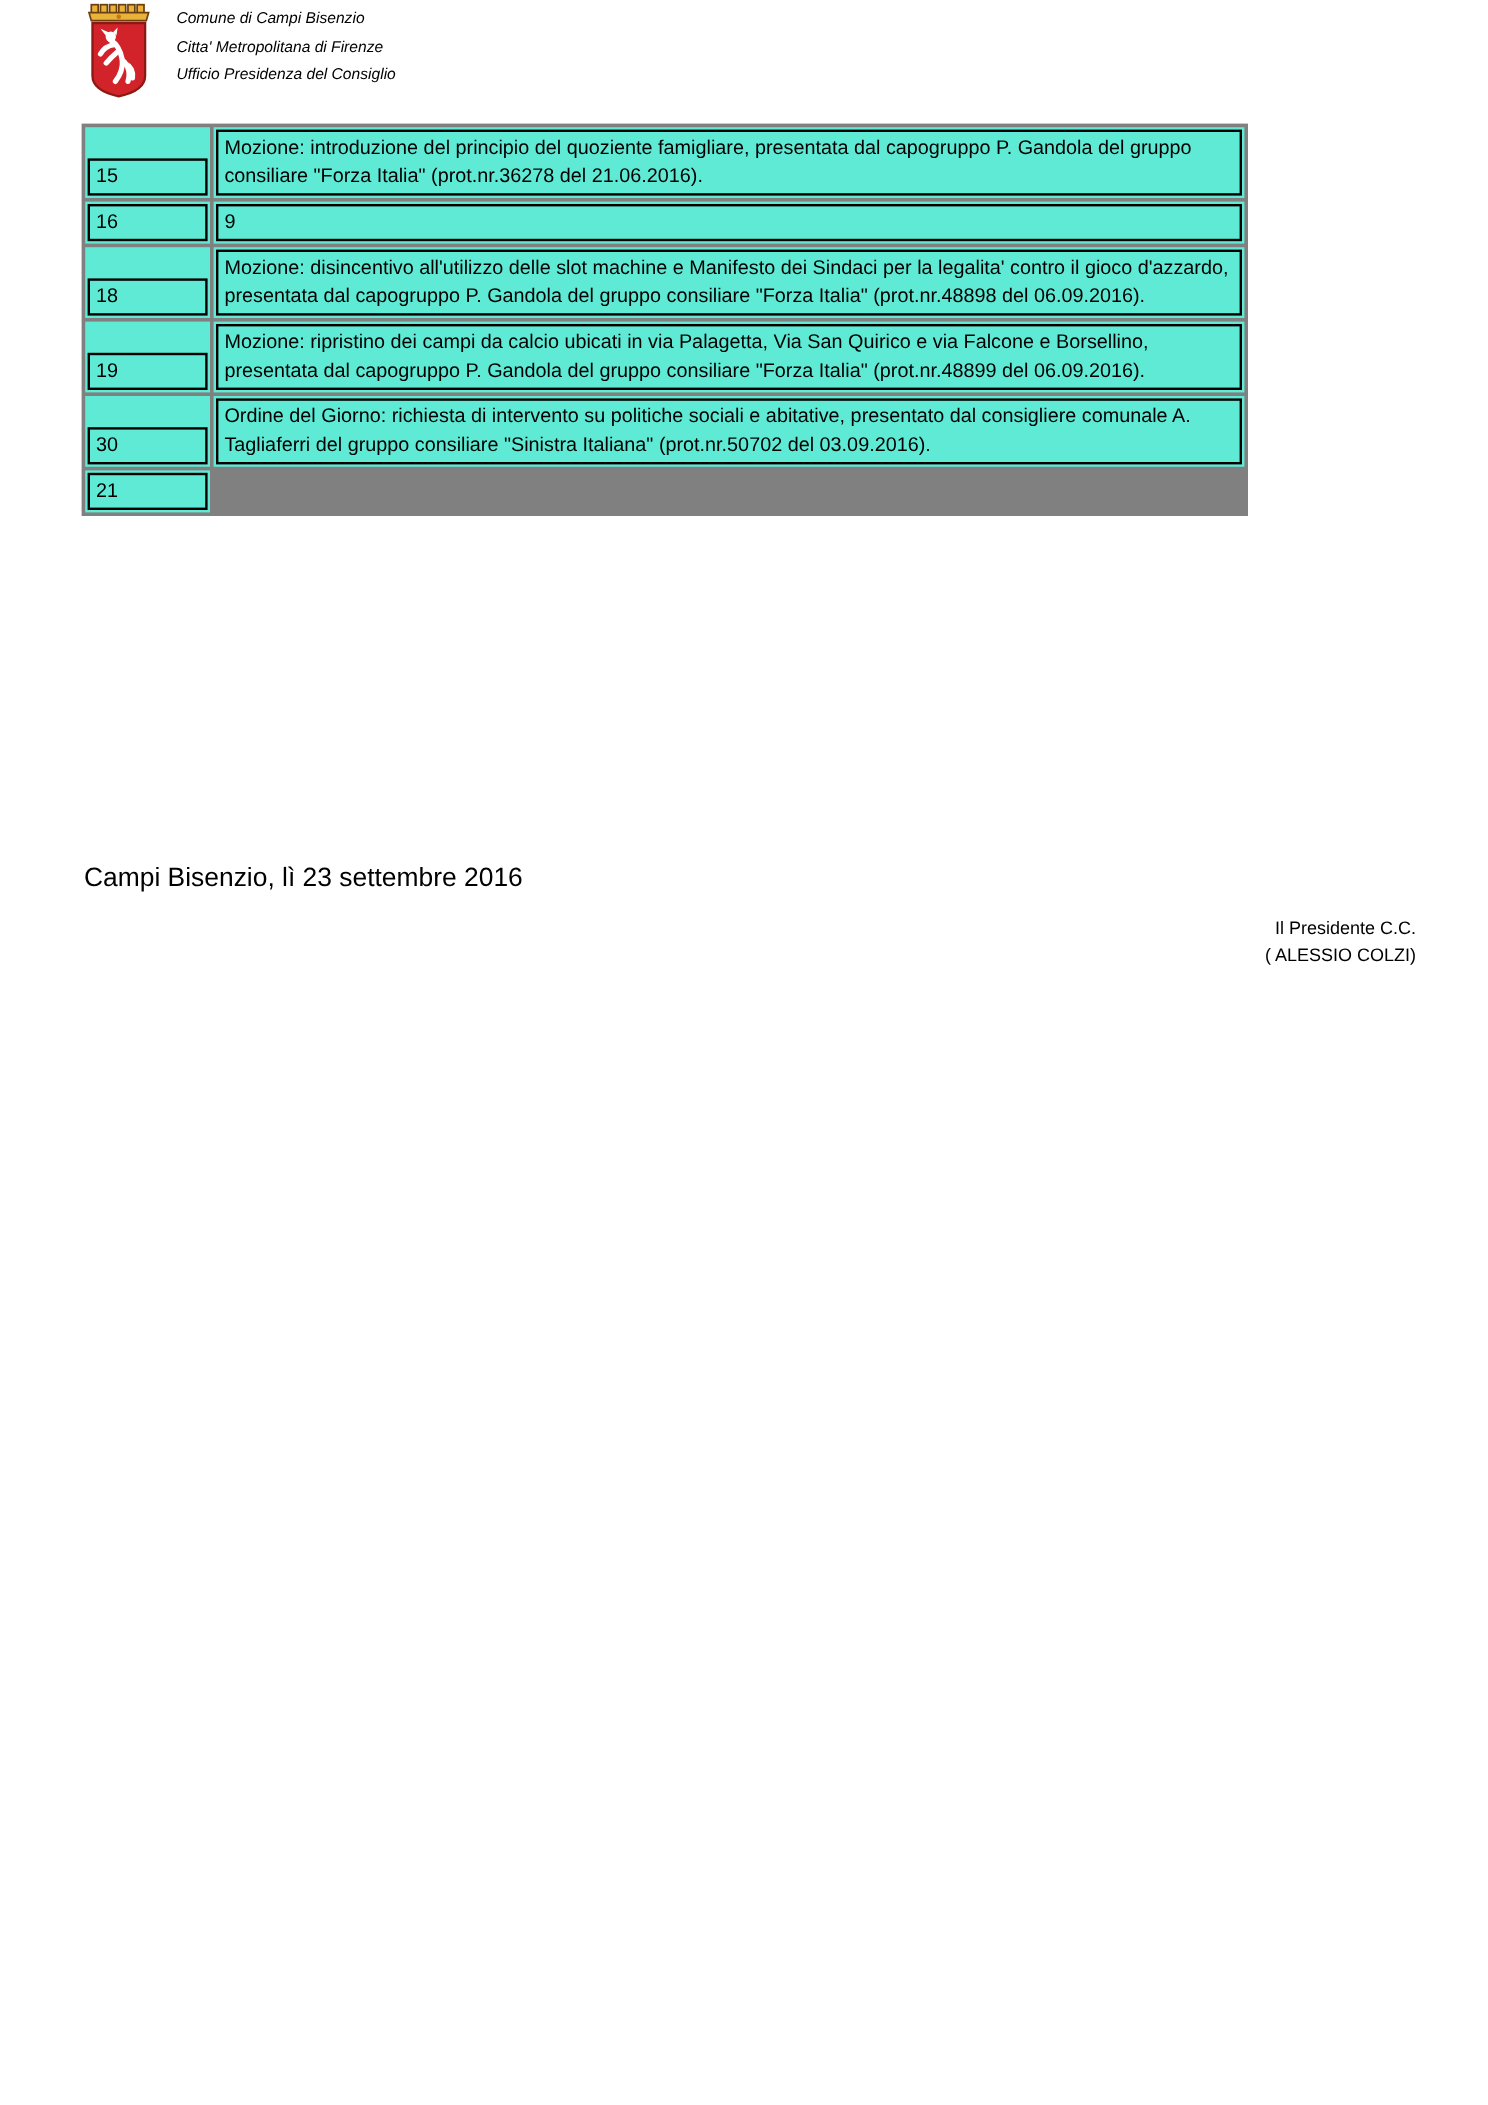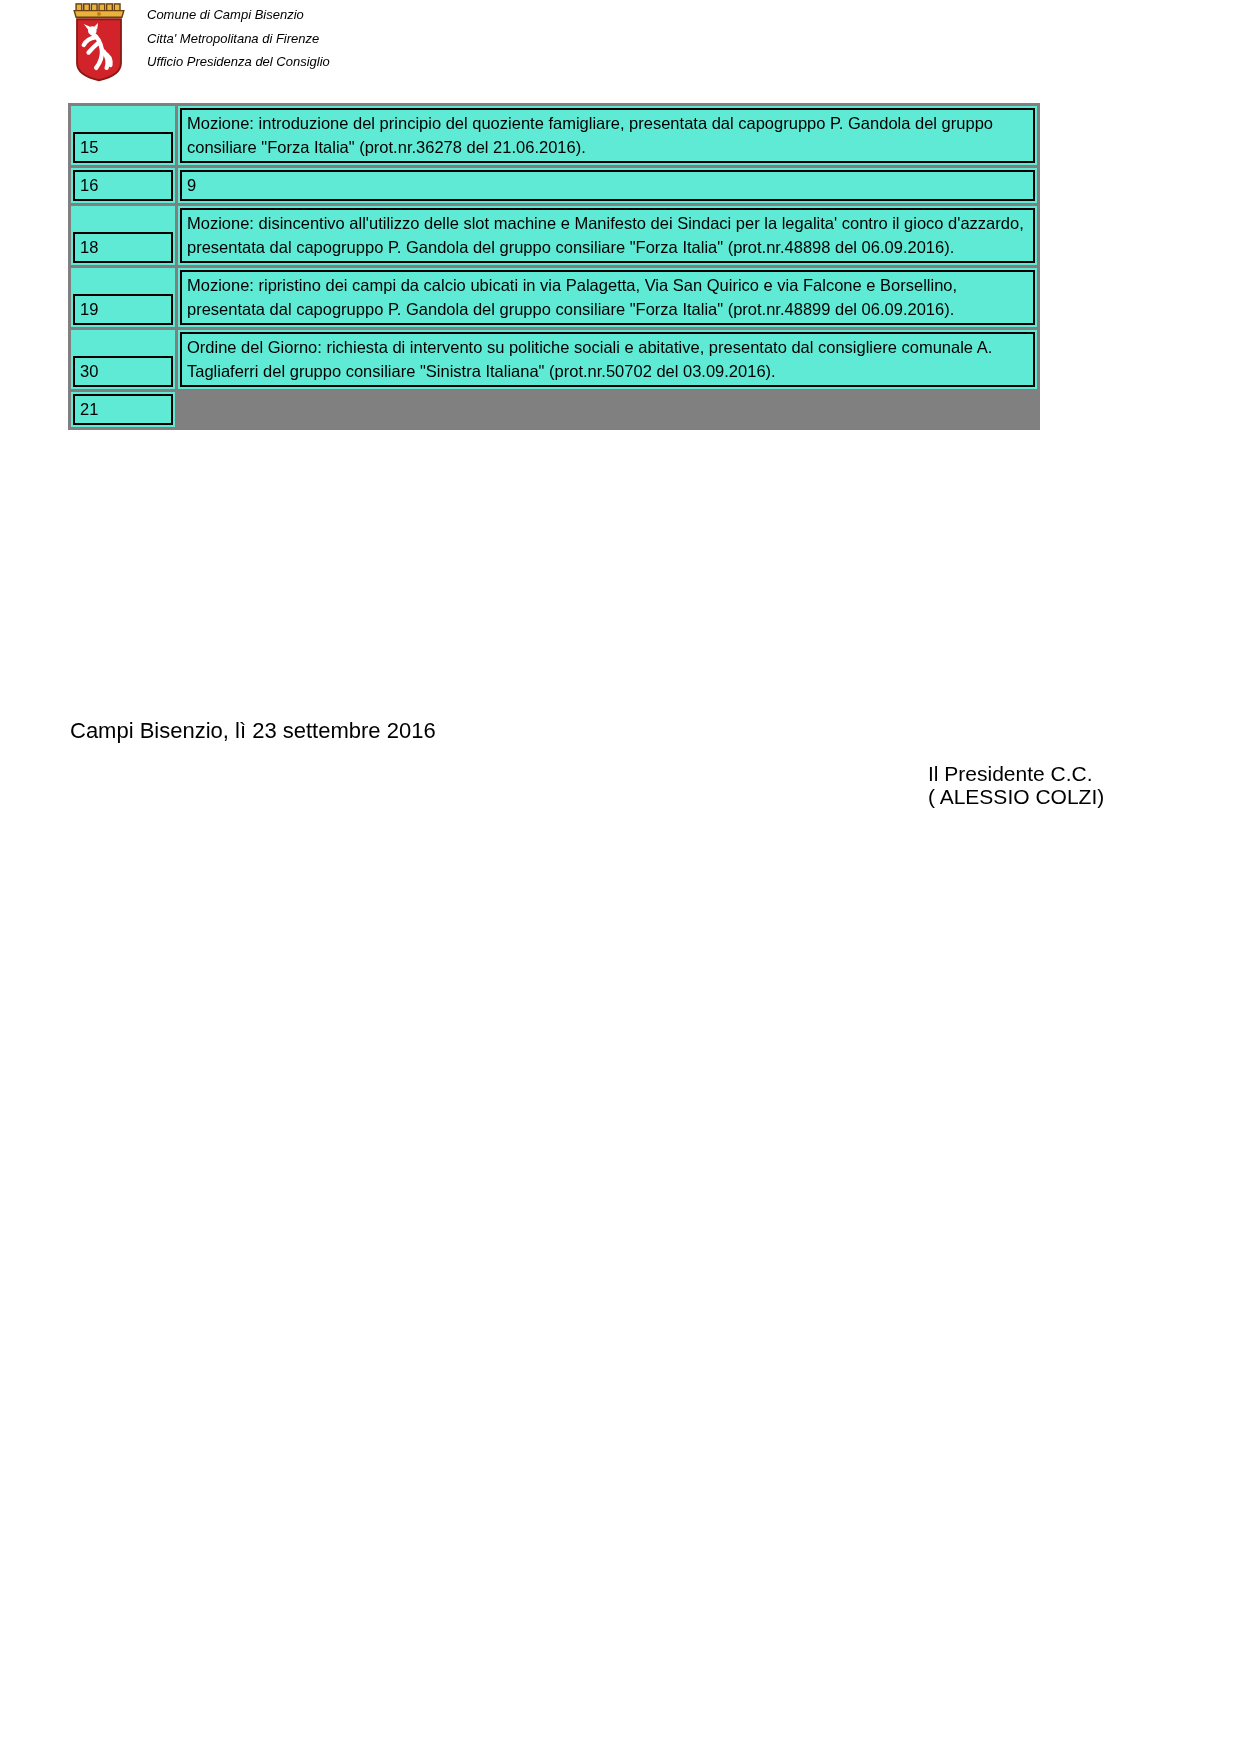--- a/index.html
+++ b/index.html
@@ -61,25 +61,25 @@
   
   .dateline {
     position: absolute;
     left: 70px;
     top: 719px;
     font-size: 22px;
     line-height: 24px;
   }
   .signature-block {
     position: absolute;
-    left: 928px;
+    left: 970px;
     top: 762px;
     width: 210px;
-    text-align: left;
-    font-size: 21px;
+    text-align: right;
+    font-size: 15px;
     line-height: 23px;
   }
 </style>
 </head>
 <body>
 
 <div class="doc-header">
   <div class="logo-box">
     <svg viewBox="0 0 64 88" width="62" height="84">
 

